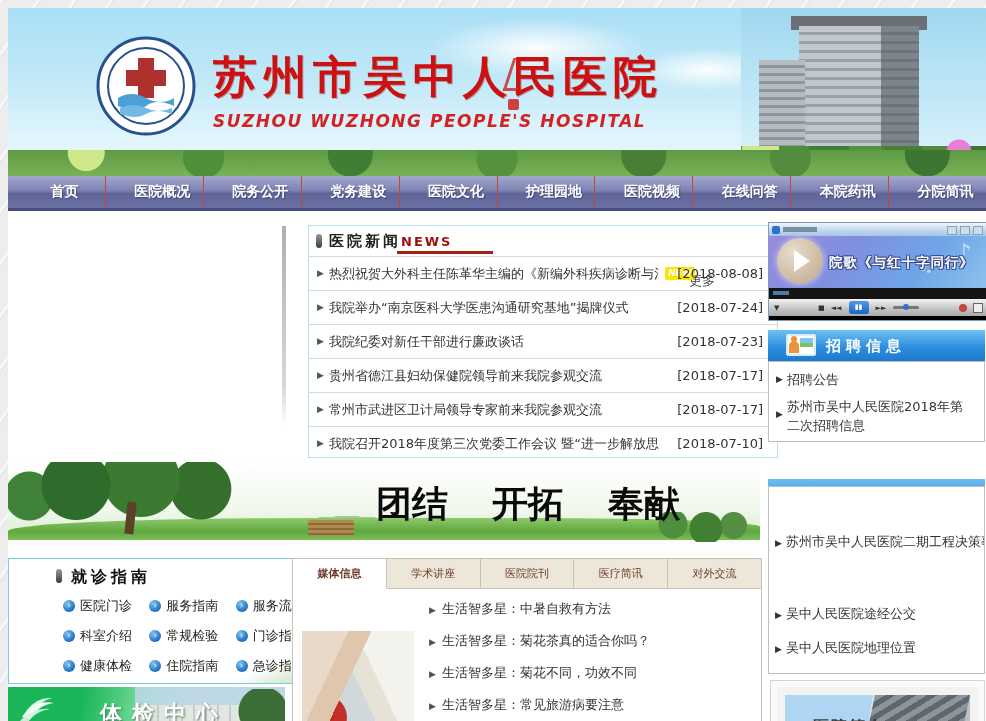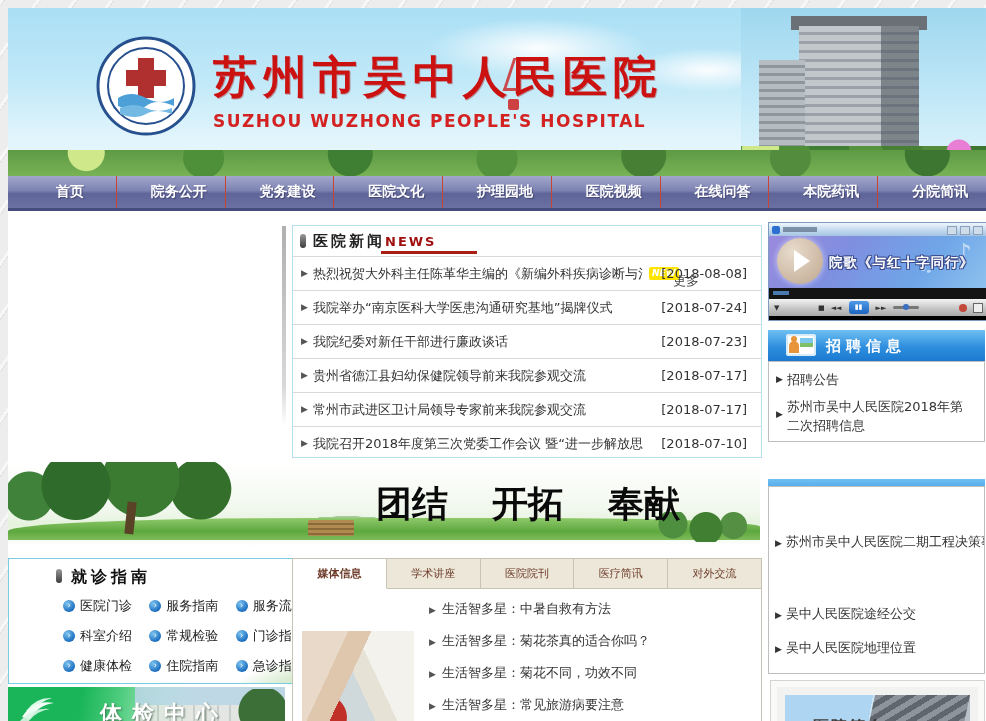--- a/index.html
+++ b/index.html
@@ -9,21 +9,21 @@
   .abs{position:absolute;}
 
   
   .header{left:8px;top:8px;width:978px;height:168px;overflow:hidden;
     background:linear-gradient(180deg,#aadff5 0%,#c2e9f8 45%,#dff4fc 75%,#eef9fd 100%);}
   .cloud{position:absolute;border-radius:50%;background:radial-gradient(ellipse at center,rgba(255,255,255,.95),rgba(255,255,255,0) 70%);}
   .hdr-logo{position:absolute;left:88px;top:28px;width:100px;height:100px;}
   .hdr-title{position:absolute;left:205px;top:40px;color:#cc1111;}
   .hdr-title .cn{font-size:44px;font-weight:bold;font-family:"DejaVu Serif","Liberation Serif",serif;
     letter-spacing:6px;text-shadow:1px 1px 0 rgba(150,0,0,.35);}
-  .hdr-title .en{font-size:17px;font-weight:bold;letter-spacing:1.5px;margin-top:4px;color:#d42222;}
+  .hdr-title .en{font-size:17px;font-weight:bold;letter-spacing:1.5px;margin-top:4px;color:#d42222;font-style:italic;}
   .seal{position:absolute;left:500px;top:50px;width:16px;height:52px;}
   .seal .sig{width:12px;height:30px;border-left:3px solid #cc2222;border-bottom:3px solid #cc2222;transform:skewX(-18deg);opacity:.8;}
   .seal .stamp{width:11px;height:11px;background:#cc2222;margin-top:8px;border-radius:2px;opacity:.85;}
   .hdr-building{position:absolute;right:0;top:0;width:245px;height:168px;overflow:hidden;
     background:linear-gradient(180deg,#9fd7ef 0%,#c6eaf8 60%,#e2f5fb 100%);}
   .tower{position:absolute;left:58px;top:18px;width:120px;height:130px;
     background:repeating-linear-gradient(180deg,#c2c7cb 0 6px,#9aa1a8 6px 9px);
     box-shadow:inset -38px 0 0 rgba(70,78,88,.55);}
   .tower-top{position:absolute;left:50px;top:8px;width:136px;height:14px;background:#6b7077;}
   .tower-wing{position:absolute;left:18px;top:52px;width:46px;height:96px;
@@ -55,21 +55,21 @@
 
   
   .content-bg{left:8px;top:211px;width:978px;height:510px;background:#ffffff;}
 
   
   .slideshow{left:8px;top:218px;width:279px;height:240px;background:#fff;}
   .slideshow .sliver{position:absolute;right:1px;top:8px;width:4px;height:200px;
     background:linear-gradient(180deg,#b0b0b0,#d8d8d8 80%,transparent);}
 
   
-  .news{left:292px;top:225px;width:468px;height:231px;background:#fff;border:1px solid #b5dfee;}
+  .news{left:308px;top:225px;width:468px;height:231px;background:#fff;border:1px solid #b5dfee;}
   .news-head{position:relative;height:30px;border-bottom:1px solid #d9d9d9;}
   .pill{position:absolute;left:7px;top:8px;width:6px;height:14px;border-radius:3px;
     background:linear-gradient(180deg,#9a9a9a,#3c3c3c);}
   .news-title{position:absolute;left:20px;top:6px;font-size:15px;font-weight:bold;color:#222;letter-spacing:3px;}
   .news-en{position:absolute;left:92px;top:8px;font-size:13px;font-weight:bold;color:#a01010;letter-spacing:2px;}
   .news-underline{position:absolute;left:88px;top:25px;width:96px;height:3px;background:#aa1e14;}
   .news-more{position:absolute;right:62px;top:8px;font-size:13px;color:#444;cursor:pointer;margin-top:38px;}
   .news-row{position:relative;height:33px;line-height:33px;border-bottom:1px solid #d9d9d9;font-size:13px;color:#333;}
   .news-row:last-child{border-bottom:none;}
   .news-row .arr{position:absolute;left:8px;top:0;color:#555;font-size:9px;}
@@ -232,20 +232,21 @@
       <div class="tower"></div>
       <div class="tower-wing"></div>
     <div class="hdr-green" style="height:30px;"></div>
     <div class="flowers"></div>
   </div>
   <div class="hdr-green"></div>
 </div>
 
 <div class="abs nav">
   <div class="nav-item">首页</div>
+  <div class="nav-item">医院概况</div>
   <div class="nav-item">院务公开</div>
   <div class="nav-item">党务建设</div>
   <div class="nav-item">医院文化</div>
   <div class="nav-item">护理园地</div>
   <div class="nav-item">医院视频</div>
   <div class="nav-item">在线问答</div>
   <div class="nav-item">本院药讯</div>
   <div class="nav-item">分院简讯</div>
 </div>
 

